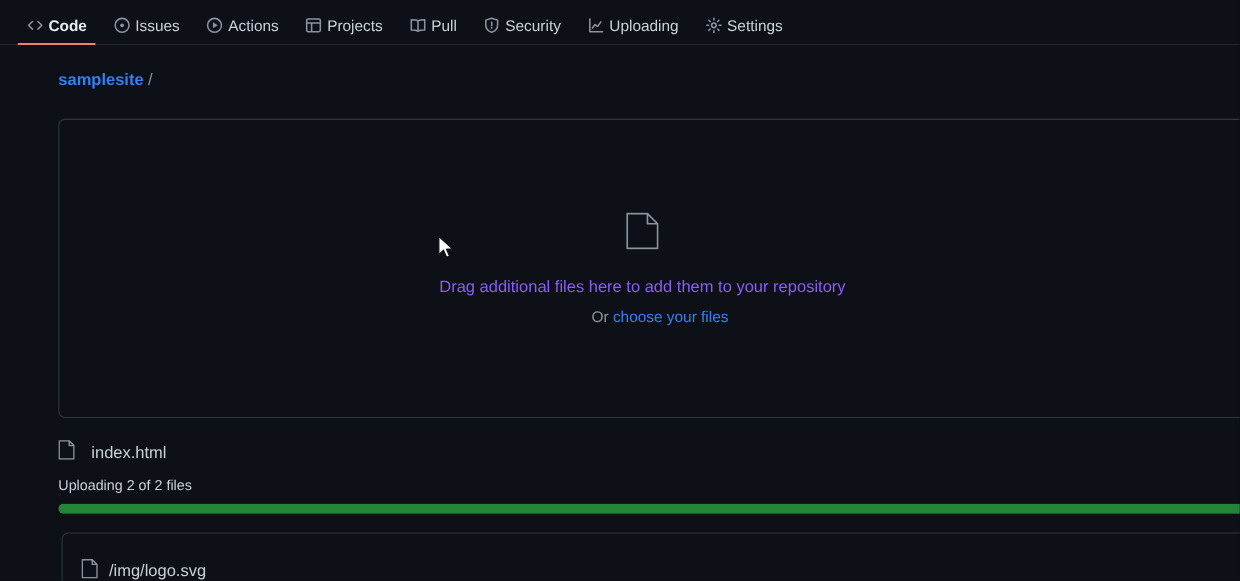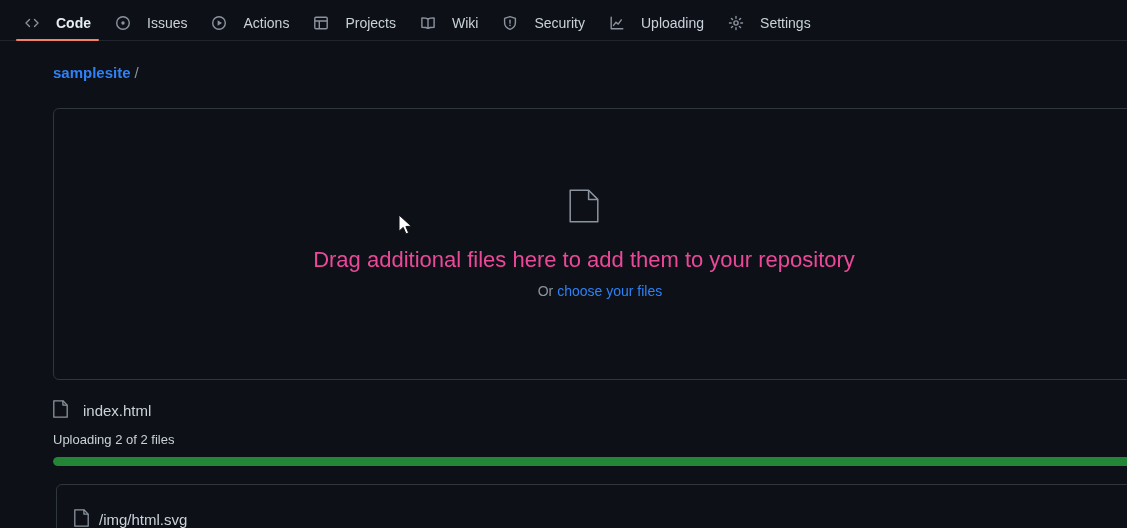--- a/index.html
+++ b/index.html
@@ -22,21 +22,21 @@
     box-sizing: border-box;
     border-bottom: 1px solid #21262d;
     display: flex;
     align-items: flex-end;
     padding-left: 16px;
     background: #0d1117;
   }
   .nav-tab {
     display: flex;
     align-items: center;
-    gap: 16px;
+    gap: 4px;
     padding: 0 8px 9px 8px;
     margin-right: 8px;
     font-size: 14px;
     color: #c9d1d9;
     position: relative;
     cursor: pointer;
     white-space: nowrap;
     line-height: 1;
   }
   .nav-tab .nav-label { line-height: 1; }
@@ -83,22 +83,22 @@
     justify-content: center;
   }
   #dropzone-inner {
     transform: translateX(-12px);
     display: flex;
     flex-direction: column;
     align-items: center;
   }
   #dropzone-file-icon { margin-bottom: 20px; }
   #dropzone-title {
-    font-size: 22px;
-    color: #ec4899;
+    font-size: 15px;
+    color: #8b5cf6;
     line-height: 1.2;
     white-space: nowrap;
   }
   #dropzone-sub {
     margin-top: 10px;
     font-size: 14px;
     color: #8b949e;
     margin-left: 32px;
   }
   #dropzone-sub .choose-link { color: #2f81f7; cursor: pointer; }
@@ -212,21 +212,21 @@
     <span class="nav-label">Projects</span>
   </div>
 
   <div class="nav-tab">
     <span>
       <svg width="16" height="16" viewBox="0 0 16 16">
         <path class="ico" d="M8 4.1C6.9 3.2 5.4 2.9 1.9 2.9v9.3c3.5 0 5 .3 6.1 1.2 1.1-.9 2.6-1.2 6.1-1.2V2.9c-3.5 0-5 .3-6.1 1.2z" stroke-linejoin="round"></path>
         <path class="ico" d="M8 4.3v9.1"></path>
       </svg>
     </span>
-    <span class="nav-label">Wiki</span>
+    <span class="nav-label">Pull</span>
   </div>
 
   <div class="nav-tab">
     <span>
       <svg width="16" height="16" viewBox="0 0 16 16">
         <path class="ico" d="M8 1.6 13.4 3.3v4.3c0 3.4-2.3 5.8-5.4 6.8C4.9 13.4 2.6 11 2.6 7.6V3.3z" stroke-linejoin="round"></path>
         <path class="ico" d="M8 5.2v3.1" stroke-linecap="round"></path>
         <circle class="ico-f" cx="8" cy="10.4" r="0.8"></circle>
       </svg>
     </span>
@@ -292,21 +292,21 @@
 </div>
 
 <div id="queued-file-box">
   <div id="queued-file-row">
     <span>
       <svg width="15" height="18" viewBox="0 0 15 18">
         <path d="M0.8 0.8h9.1l4.3 4.3v12.1H0.8z" fill="none" stroke="#8b949e" stroke-width="1.3" stroke-linejoin="round"></path>
         <path d="M9.9 0.8v4.3h4.3" fill="none" stroke="#8b949e" stroke-width="1.3" stroke-linejoin="round"></path>
       </svg>
     </span>
-    <span>/img/html.svg</span>
+    <span>/img/logo.svg</span>
   </div>
 </div>
 
 <div id="mouse-cursor">
   <svg width="16" height="23" viewBox="0 0 16 23">
     <path d="M1 1 1 17.2 5.2 13.4 8 19.9 10.6 18.8 7.9 12.5 13.3 12.2z" fill="#ffffff" stroke="#0d1117" stroke-width="1"></path>
   </svg>
 </div>
 
 </body></html>

